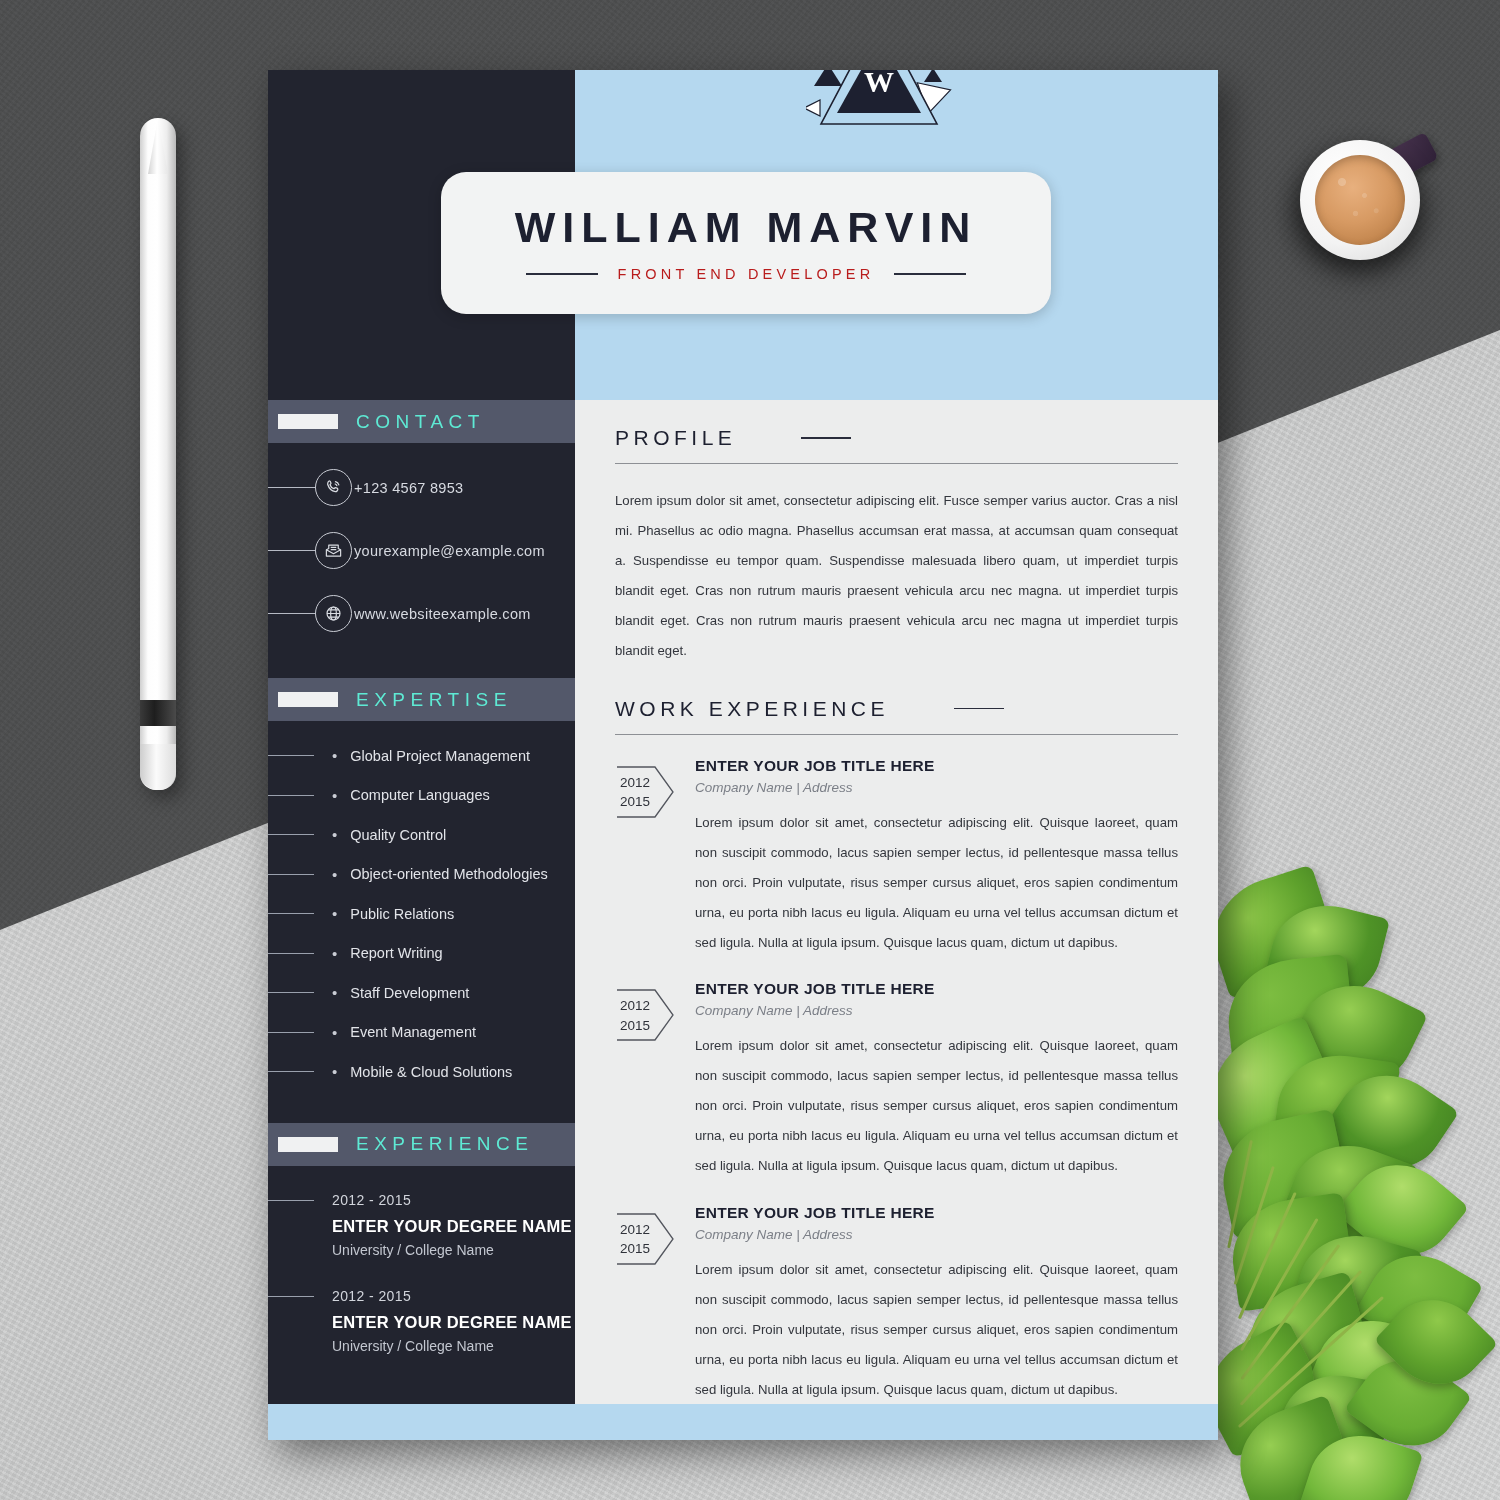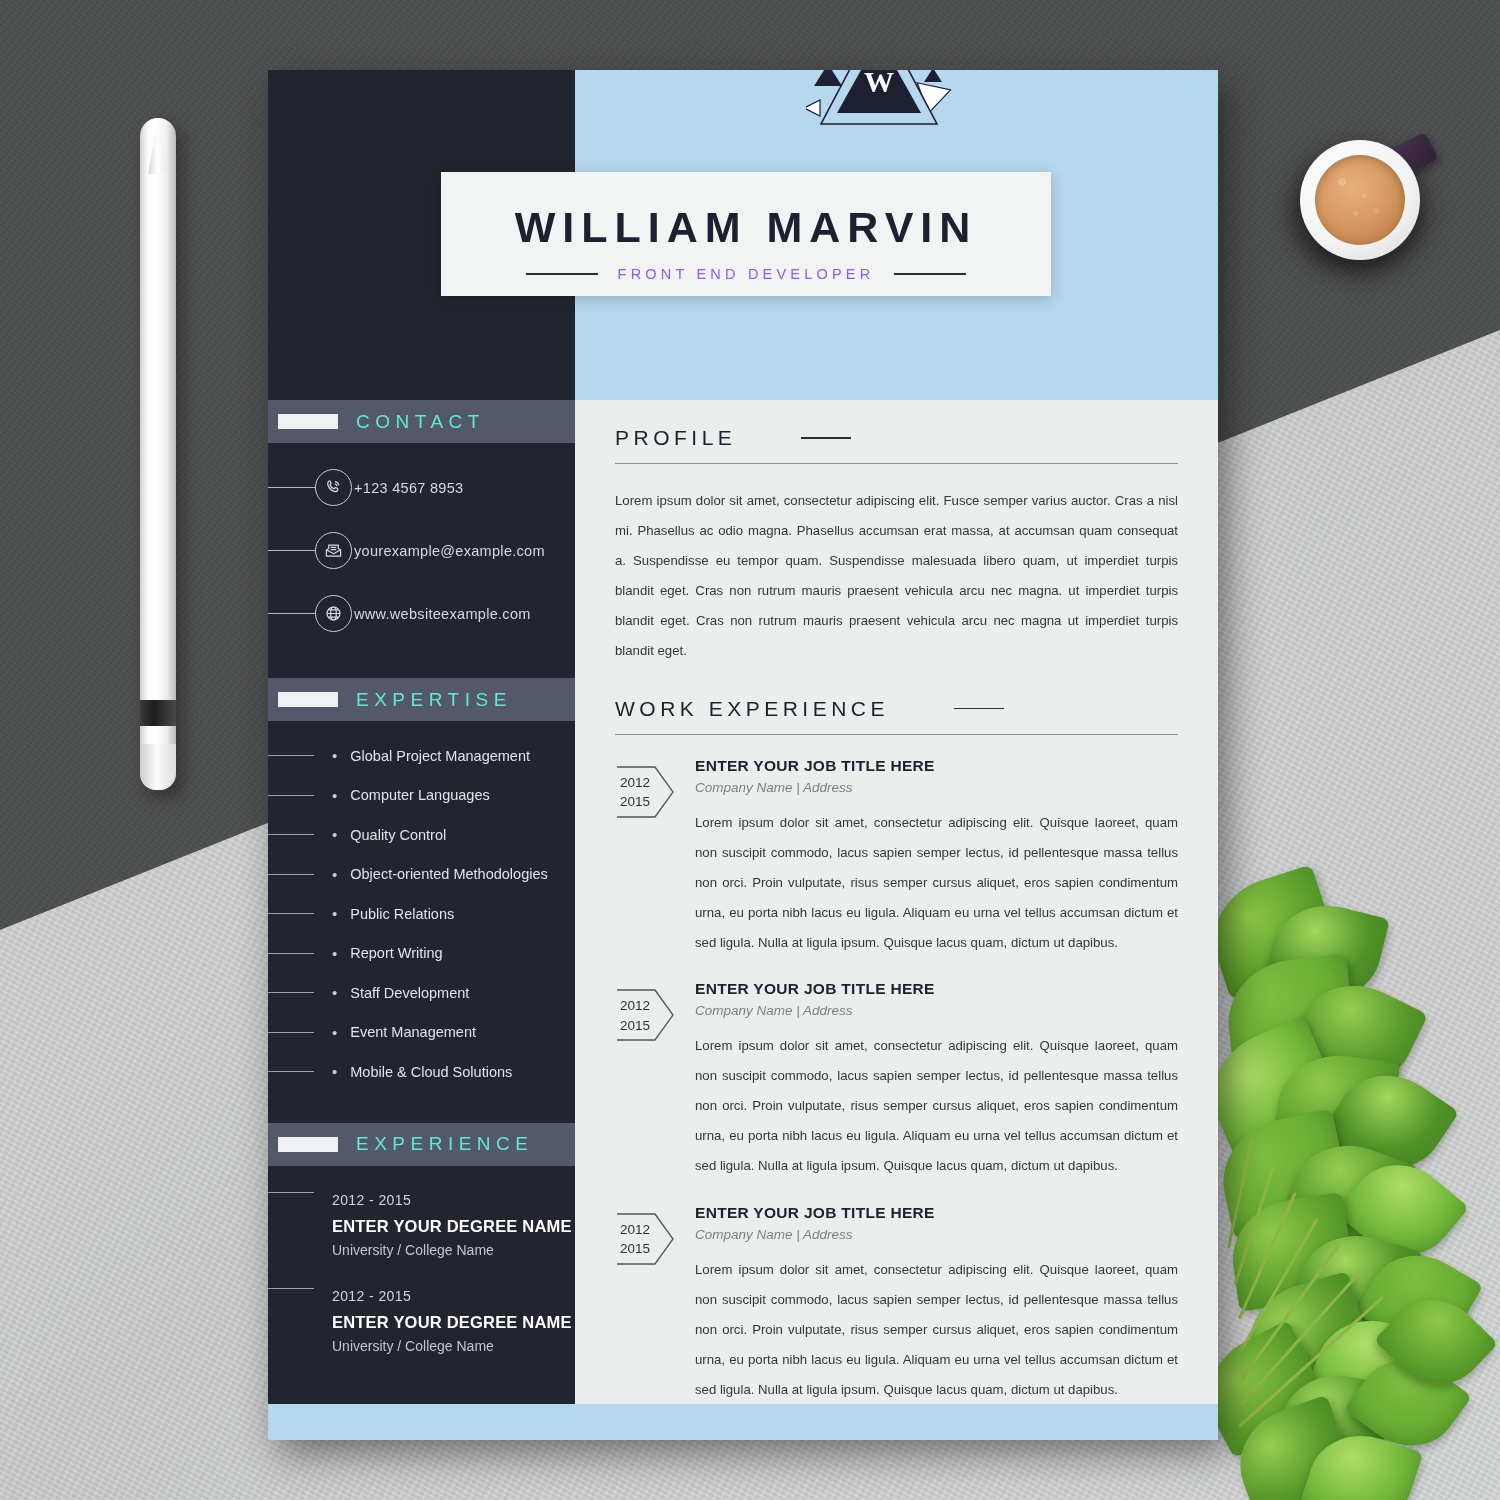--- a/index.html
+++ b/index.html
@@ -77,34 +77,34 @@
   .c-ic{width:35px;height:35px;border-radius:50%;border:1.4px solid #c9ccd4;
     display:flex;align-items:center;justify-content:center;flex-shrink:0;margin-left:-1px;}
   .c-txt{color:#d7dae1;font-size:14.5px;margin-left:2px;letter-spacing:.3px;}
   
   .e-row{display:flex;align-items:center;margin-bottom:22.5px;}
   .e-line{width:46px;height:1px;background:#9aa0ad;flex-shrink:0;}
   .e-dot{color:#c9ccd4;font-size:15px;margin:0 13px 0 18px;}
   .e-txt{color:#e2e4e9;font-size:14.5px;}
   
   .ed-item{margin-bottom:30px;}
-  .ed-top{display:flex;}
+  .ed-top{display:flex;align-items:center;}
   .ed-line{width:46px;height:1px;background:#9aa0ad;flex-shrink:0;}
   .ed-year{color:#d2d5dc;font-size:14px;margin-left:18px;letter-spacing:.4px;}
   .ed-deg{color:#ffffff;font-size:16.5px;font-weight:700;margin:9px 0 6px 64px;letter-spacing:.2px;}
   .ed-uni{color:#c3c7d0;font-size:14px;margin-left:64px;}
   
   .main{flex:1;display:flex;flex-direction:column;min-width:0;}
   .hero{height:330px;background:#b5d8ef;position:relative;flex-shrink:0;}
   .namecard{position:absolute;left:-134px;top:102px;width:610px;background:#f2f3f3;
-    box-shadow:0 3px 14px rgba(0,0,0,.20);padding:34px 0 14px 0;text-align:center;}
+    box-shadow:0 3px 14px rgba(0,0,0,.20);padding:34px 0 32px 0;text-align:center;border-radius:25px;}
   .name{font-size:43px;letter-spacing:7px;color:#1d2030;font-weight:700;line-height:1;}
   .role-wrap{display:flex;align-items:center;justify-content:center;margin-top:17px;}
   .role-line{width:72px;height:1.5px;background:#2a2d3c;}
-  .role{font-size:14.5px;letter-spacing:4.2px;color:#8b5cf6;margin:0 20px;}
+  .role{font-size:14.5px;letter-spacing:4.2px;color:#b91c1c;margin:0 20px;}
   .emblem{position:absolute;left:231px;top:-62px;width:146px;height:128px;}
   .content{flex:1;background:#eceded;padding:26px 40px 0 40px;min-height:0;}
   .m-head{display:flex;align-items:center;margin-bottom:13px;gap:43px;}
   .m-title{font-size:21px;letter-spacing:4.5px;color:#1d2030;font-weight:400;}
   .m-dash{width:50px;height:1.5px;background:#2a2d3c;margin-left:22px;}
   .m-rule{height:1px;background:#8d9095;margin-bottom:22px;}
   .para{font-size:13.2px;line-height:2.28;color:#33363d;text-align:justify;margin:0;}
   .job{display:flex;margin-bottom:22px;}
   .chev{width:62px;flex-shrink:0;position:relative;height:62px;margin-top:4px;}
   .chev svg{position:absolute;left:0;top:0;}

